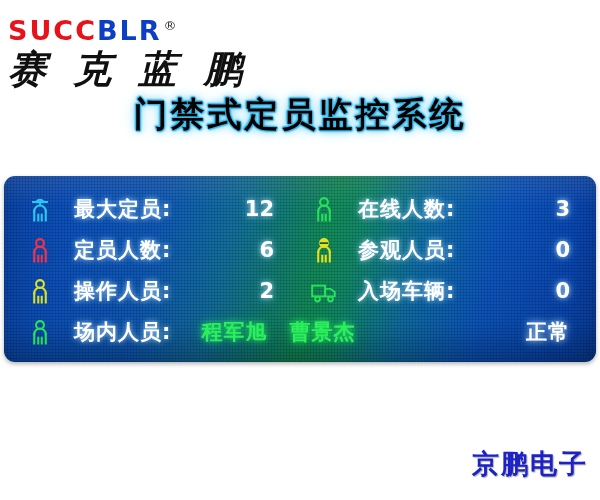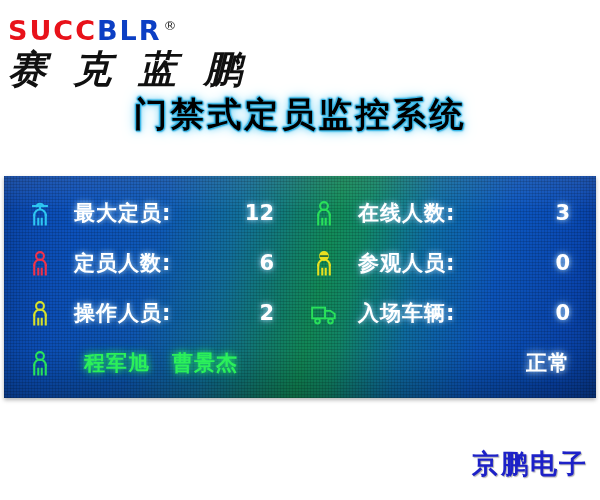--- a/index.html
+++ b/index.html
@@ -78,22 +78,22 @@
        0 0 7px #62cdf2,
        0 0 13px #7fd8f5;
   }
 
   
   .led-panel {
     position: absolute;
     left: 4px;
     top: 176px;
     width: 592px;
-    height: 222px;
-    border-radius: 0;
+    height: 186px;
+    border-radius: 11px;
     background:
       linear-gradient(180deg,
         rgba(255,255,255,0.10) 0%,
         rgba(255,255,255,0.00) 16%,
         rgba(0,0,0,0.05) 78%,
         rgba(0,0,0,0.22) 100%),
       linear-gradient(103deg,
         #0b47ad 0%,
         #0c52bd 13%,
         #0f5ab8 26%,
@@ -324,20 +324,21 @@
       <div class="led-row-wide">
         <div class="cell" style="padding-left:22px;box-sizing:border-box;">
           <svg class="led-icon" viewBox="0 0 24 26">
             <g fill="none" stroke="#29e05a" stroke-width="1.8" stroke-linecap="square">
               <circle cx="12" cy="7" r="3.4"></circle>
               <path d="M7 15 a5 5 0 0 1 10 0"></path>
               <path d="M7 15 V23 M17 15 V23"></path>
               <path d="M10.5 18 V23 M13.5 18 V23"></path>
             </g>
           </svg>
+          <span class="led-label">场内人员:</span>
         </div>
         <div class="names-area">
           <span class="led-name">程军旭</span>
           <span class="led-name">曹景杰</span>
         </div>
         <span class="led-status">正常</span>
       </div>
     </div>
 
   </div>

